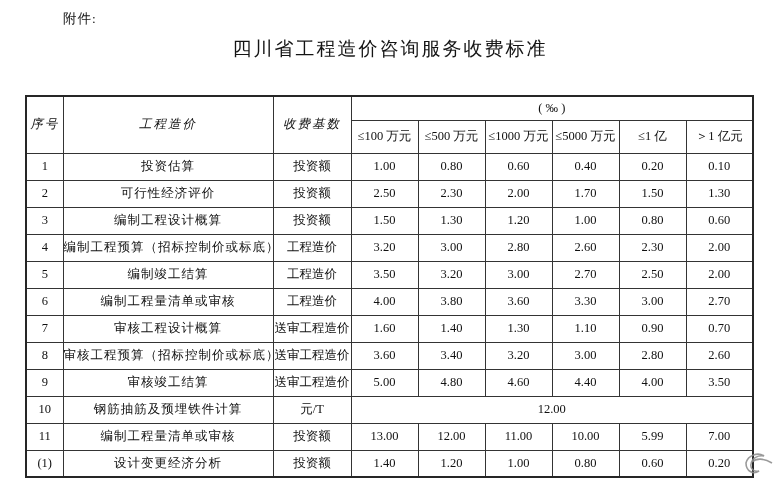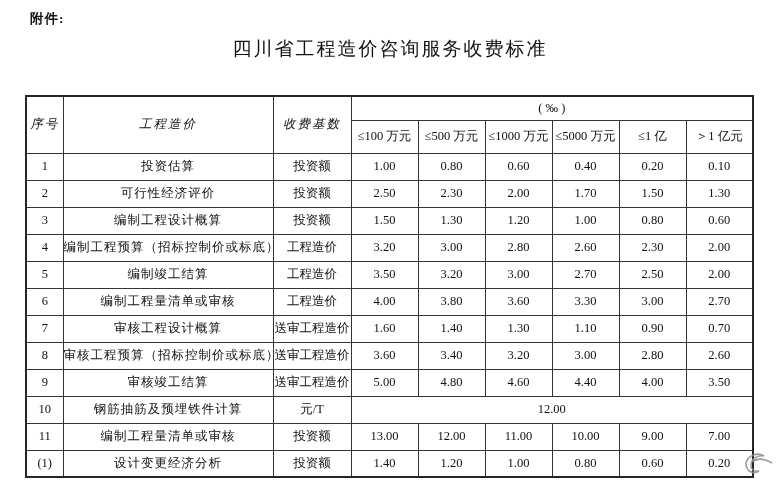--- a/index.html
+++ b/index.html
@@ -2,22 +2,22 @@
 <html><head>
 <meta charset="utf-8">
 <style>
   html,body{margin:0;padding:0;}
   body{
     width:780px;height:496px;background:#ffffff;position:relative;
     font-family:"Liberation Serif","DejaVu Serif",serif;color:#141414;
     overflow:hidden;
   }
   .attachment{
-    position:absolute;left:30px;top:10px;
-    font-size:13.5px;font-weight:bold;letter-spacing:1px;
+    position:absolute;left:63px;top:10px;
+    font-size:13.5px;font-weight:normal;letter-spacing:1px;
   }
   .title{
     position:absolute;left:0;top:36px;width:100%;margin:0;
     text-align:center;font-size:19px;font-weight:normal;letter-spacing:2px;
   }
   table.fee-table{
     position:absolute;left:25px;top:95px;width:727px;
     border-collapse:collapse;table-layout:fixed;
     border:2px solid #262626;
   }
@@ -187,21 +187,21 @@
           <td class="c-val" colspan="6">12.00</td>
         </tr>
         <tr>
           <td class="c-seq">11</td>
           <td class="c-item">编制工程量清单或审核</td>
           <td class="c-base">投资额</td>
           <td class="c-val">13.00</td>
           <td class="c-val">12.00</td>
           <td class="c-val">11.00</td>
           <td class="c-val">10.00</td>
-          <td class="c-val">9.00</td>
+          <td class="c-val">5.99</td>
           <td class="c-val">7.00</td>
         </tr>
         <tr>
           <td class="c-seq">(1)</td>
           <td class="c-item">设计变更经济分析</td>
           <td class="c-base">投资额</td>
           <td class="c-val">1.40</td>
           <td class="c-val">1.20</td>
           <td class="c-val">1.00</td>
           <td class="c-val">0.80</td>

